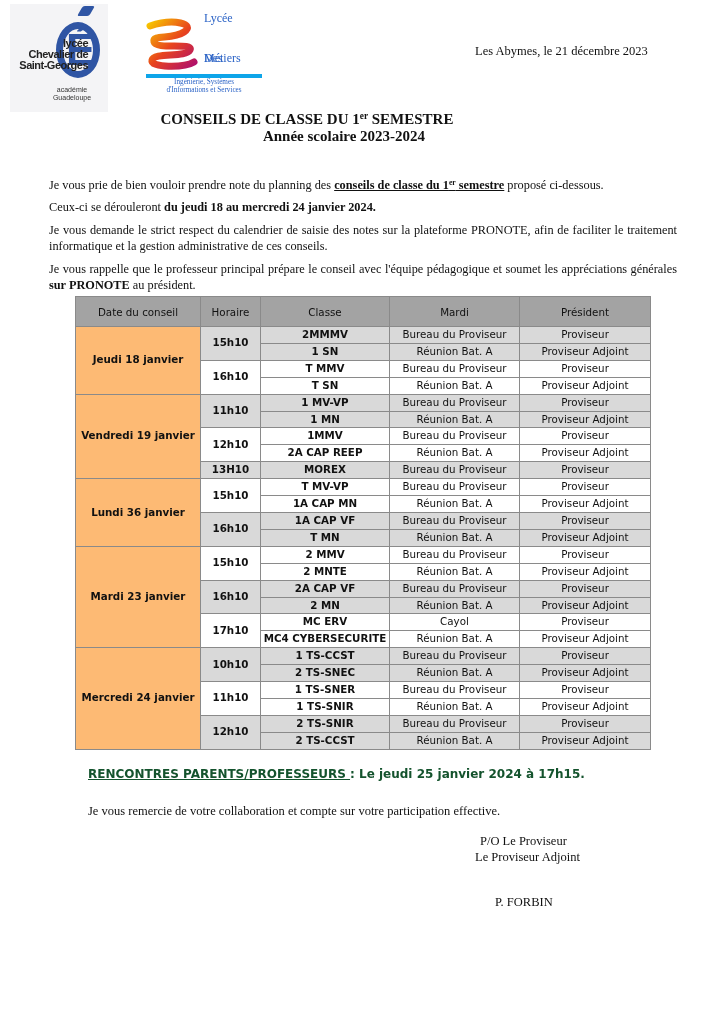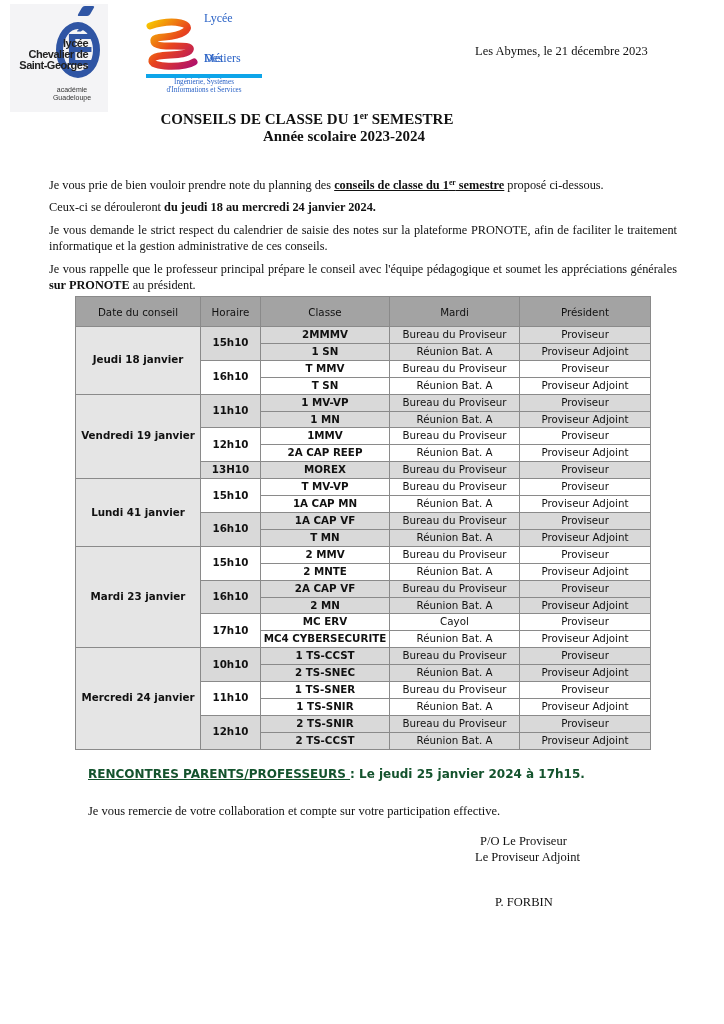--- a/index.html
+++ b/index.html
@@ -29,21 +29,21 @@
   #intro { left: 43px; top: 171px; width: 640px; font-size: 12.3px; line-height: 16.4px; text-align: justify; }
   #intro p { margin: 6px; }
   .b { font-weight: bold; }
   .u { text-decoration: underline; }
 
   
   #schedule { position: absolute; left: 75px; top: 296px; width: 575px; border-collapse: collapse; font-family: "DejaVu Sans", sans-serif; font-size: 10.3px; table-layout: fixed; }
   #schedule th, #schedule td { border: 1px solid #8a8a8a; padding: 0; text-align: center; vertical-align: middle; white-space: nowrap; overflow: hidden; }
   #schedule th { background: #a3a3a3; height: 29px; font-weight: normal; color: #111; }
   #schedule td { height: 15.9px; line-height: 15.9px; }
-  #schedule td.date { background: #e5e5e5; font-weight: bold; }
+  #schedule td.date { background: #fdba74; font-weight: bold; }
   #schedule td.time, #schedule td.cls { font-weight: bold; }
   #schedule .g { background: #d9d9d9; }
   #schedule .w { background: #ffffff; }
 
   #parents { left: 88px; top: 767px; font-family: "DejaVu Sans", sans-serif; font-weight: bold; color: #14532d; font-size: 12px; }
   #thanks { left: 88px; top: 804px; font-size: 12.5px; }
   #sig1 { left: 480px; top: 834px; font-size: 12.5px; }
   #sig2 { left: 475px; top: 850px; font-size: 12.5px; }
   #sig3 { left: 495px; top: 895px; font-size: 12.5px; }
 </style>
@@ -161,21 +161,21 @@
         <td class="room w">Réunion Bat. A</td>
         <td class="pres w">Proviseur Adjoint</td>
       </tr>
       <tr>
         <td class="time g" rowspan="1">13H10</td>
         <td class="cls g">MOREX</td>
         <td class="room g">Bureau du Proviseur</td>
         <td class="pres g">Proviseur</td>
       </tr>
       <tr>
-        <td class="date" rowspan="4">Lundi 41 janvier</td>
+        <td class="date" rowspan="4">Lundi 36 janvier</td>
         <td class="time w" rowspan="2">15h10</td>
         <td class="cls w">T MV-VP</td>
         <td class="room w">Bureau du Proviseur</td>
         <td class="pres w">Proviseur</td>
       </tr>
       <tr>
         <td class="cls w">1A CAP MN</td>
         <td class="room w">Réunion Bat. A</td>
         <td class="pres w">Proviseur Adjoint</td>
       </tr>

